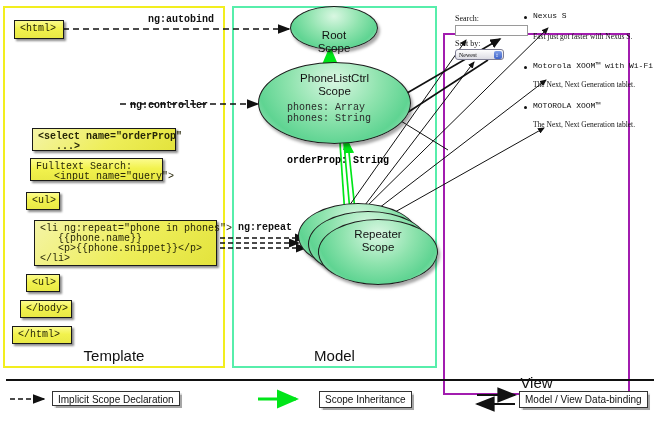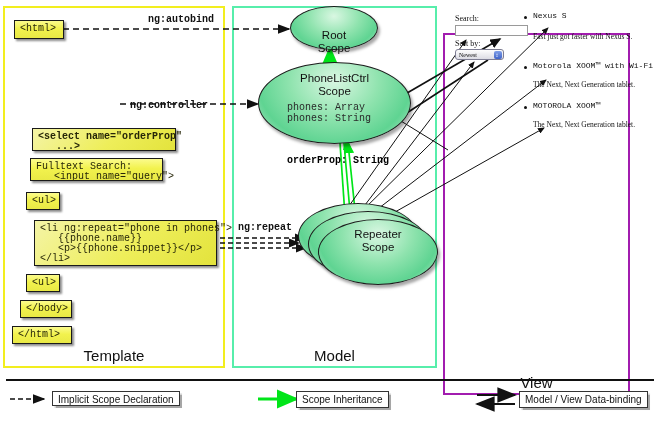--- a/index.html
+++ b/index.html
@@ -204,16 +204,16 @@
 
     <path d="M10,399 L44,399" stroke="#111" stroke-width="1.4" stroke-dasharray="5,3" fill="none" marker-end="url(#ah)"></path>
 
     <path d="M258,399 L296,399" stroke="#00e519" stroke-width="3.2" fill="none" marker-end="url(#ah-g)"></path>
 
     <path d="M477,395 L515,395" stroke="#111" stroke-width="2.2" fill="none" marker-end="url(#ah)"></path>
     <path d="M515,404 L477,404" stroke="#111" stroke-width="2.2" fill="none" marker-end="url(#ah)"></path>
   </svg>
 
   <div class="legend-box" style="left:52px;top:391px;height:15px;">Implicit Scope Declaration</div>
-  <div class="legend-box" style="left:296px;top:391px;height:17px;">Scope Inheritance</div>
+  <div class="legend-box" style="left:319px;top:391px;height:17px;">Scope Inheritance</div>
   <div class="legend-box" style="left:519px;top:391px;height:17px;text-align:center;">Model / View Data-binding</div>
 
 </div>
 
 </body></html>

